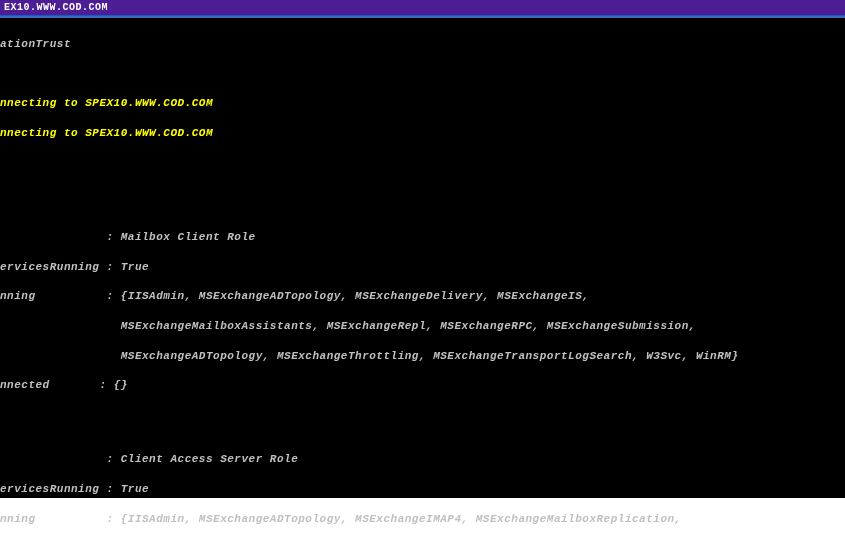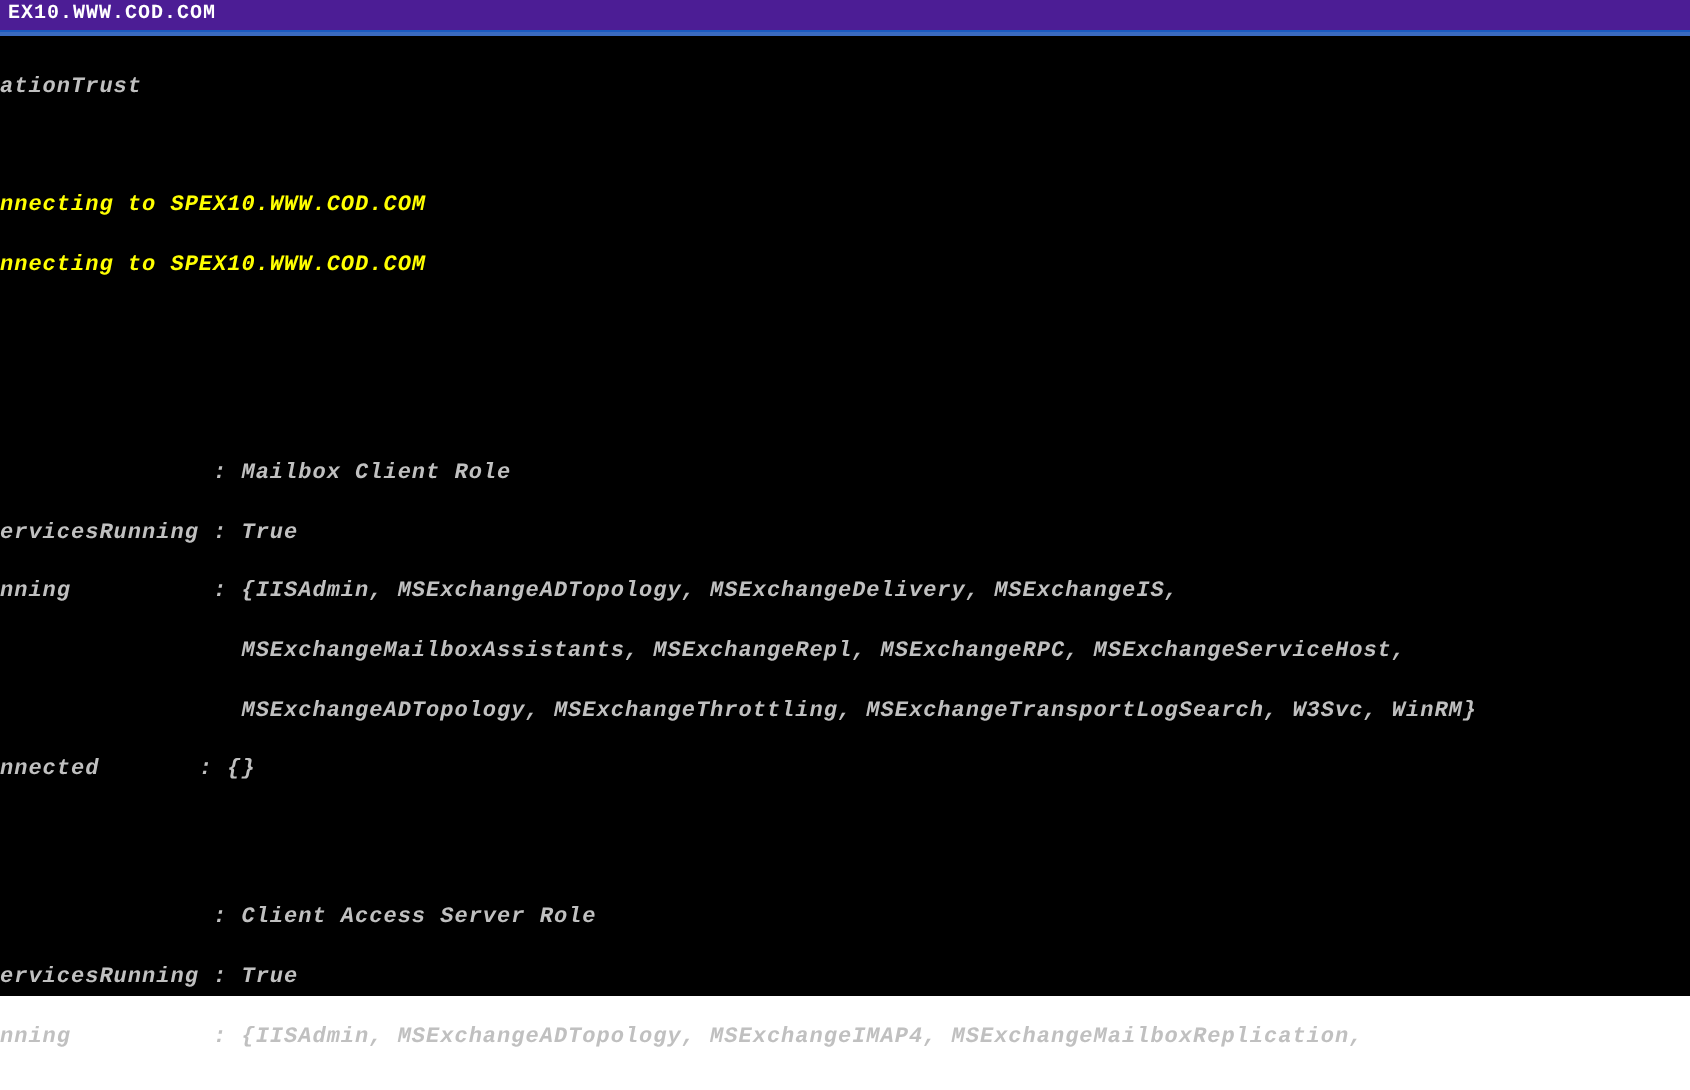--- a/index.html
+++ b/index.html
@@ -50,21 +50,21 @@
 <div class="line gray">ationTrust</div>
 <div class="line"> </div>
 <div class="line yellow">nnecting to SPEX10.WWW.COD.COM</div>
 <div class="line yellow">nnecting to SPEX10.WWW.COD.COM</div>
 <div class="line"> </div>
 <div class="line"> </div>
 
 <div class="line gray"><span>               : </span><span>Mailbox Client Role</span></div>
 <div class="line gray"><span>ervicesRunning : </span><span>True</span></div>
 <div class="line gray"><span>nning          : </span><span>{IISAdmin, MSExchangeADTopology, MSExchangeDelivery, MSExchangeIS,</span></div>
-<div class="line gray">                 MSExchangeMailboxAssistants, MSExchangeRepl, MSExchangeRPC, MSExchangeServiceHost,</div>
+<div class="line gray">                 MSExchangeMailboxAssistants, MSExchangeRepl, MSExchangeRPC, MSExchangeSubmission,</div>
 <div class="line gray">                 MSExchangeADTopology, MSExchangeThrottling, MSExchangeTransportLogSearch, W3Svc, WinRM}</div>
 <div class="line gray"><span>nnected       : </span><span>{}</span></div>
 <div class="line"> </div>
 
 <div class="line gray"><span>               : </span><span>Client Access Server Role</span></div>
 <div class="line gray"><span>ervicesRunning : </span><span>True</span></div>
 <div class="line gray"><span>nning          : </span><span>{IISAdmin, MSExchangeADTopology, MSExchangeIMAP4, MSExchangeMailboxReplication,</span></div>
 
 
 

